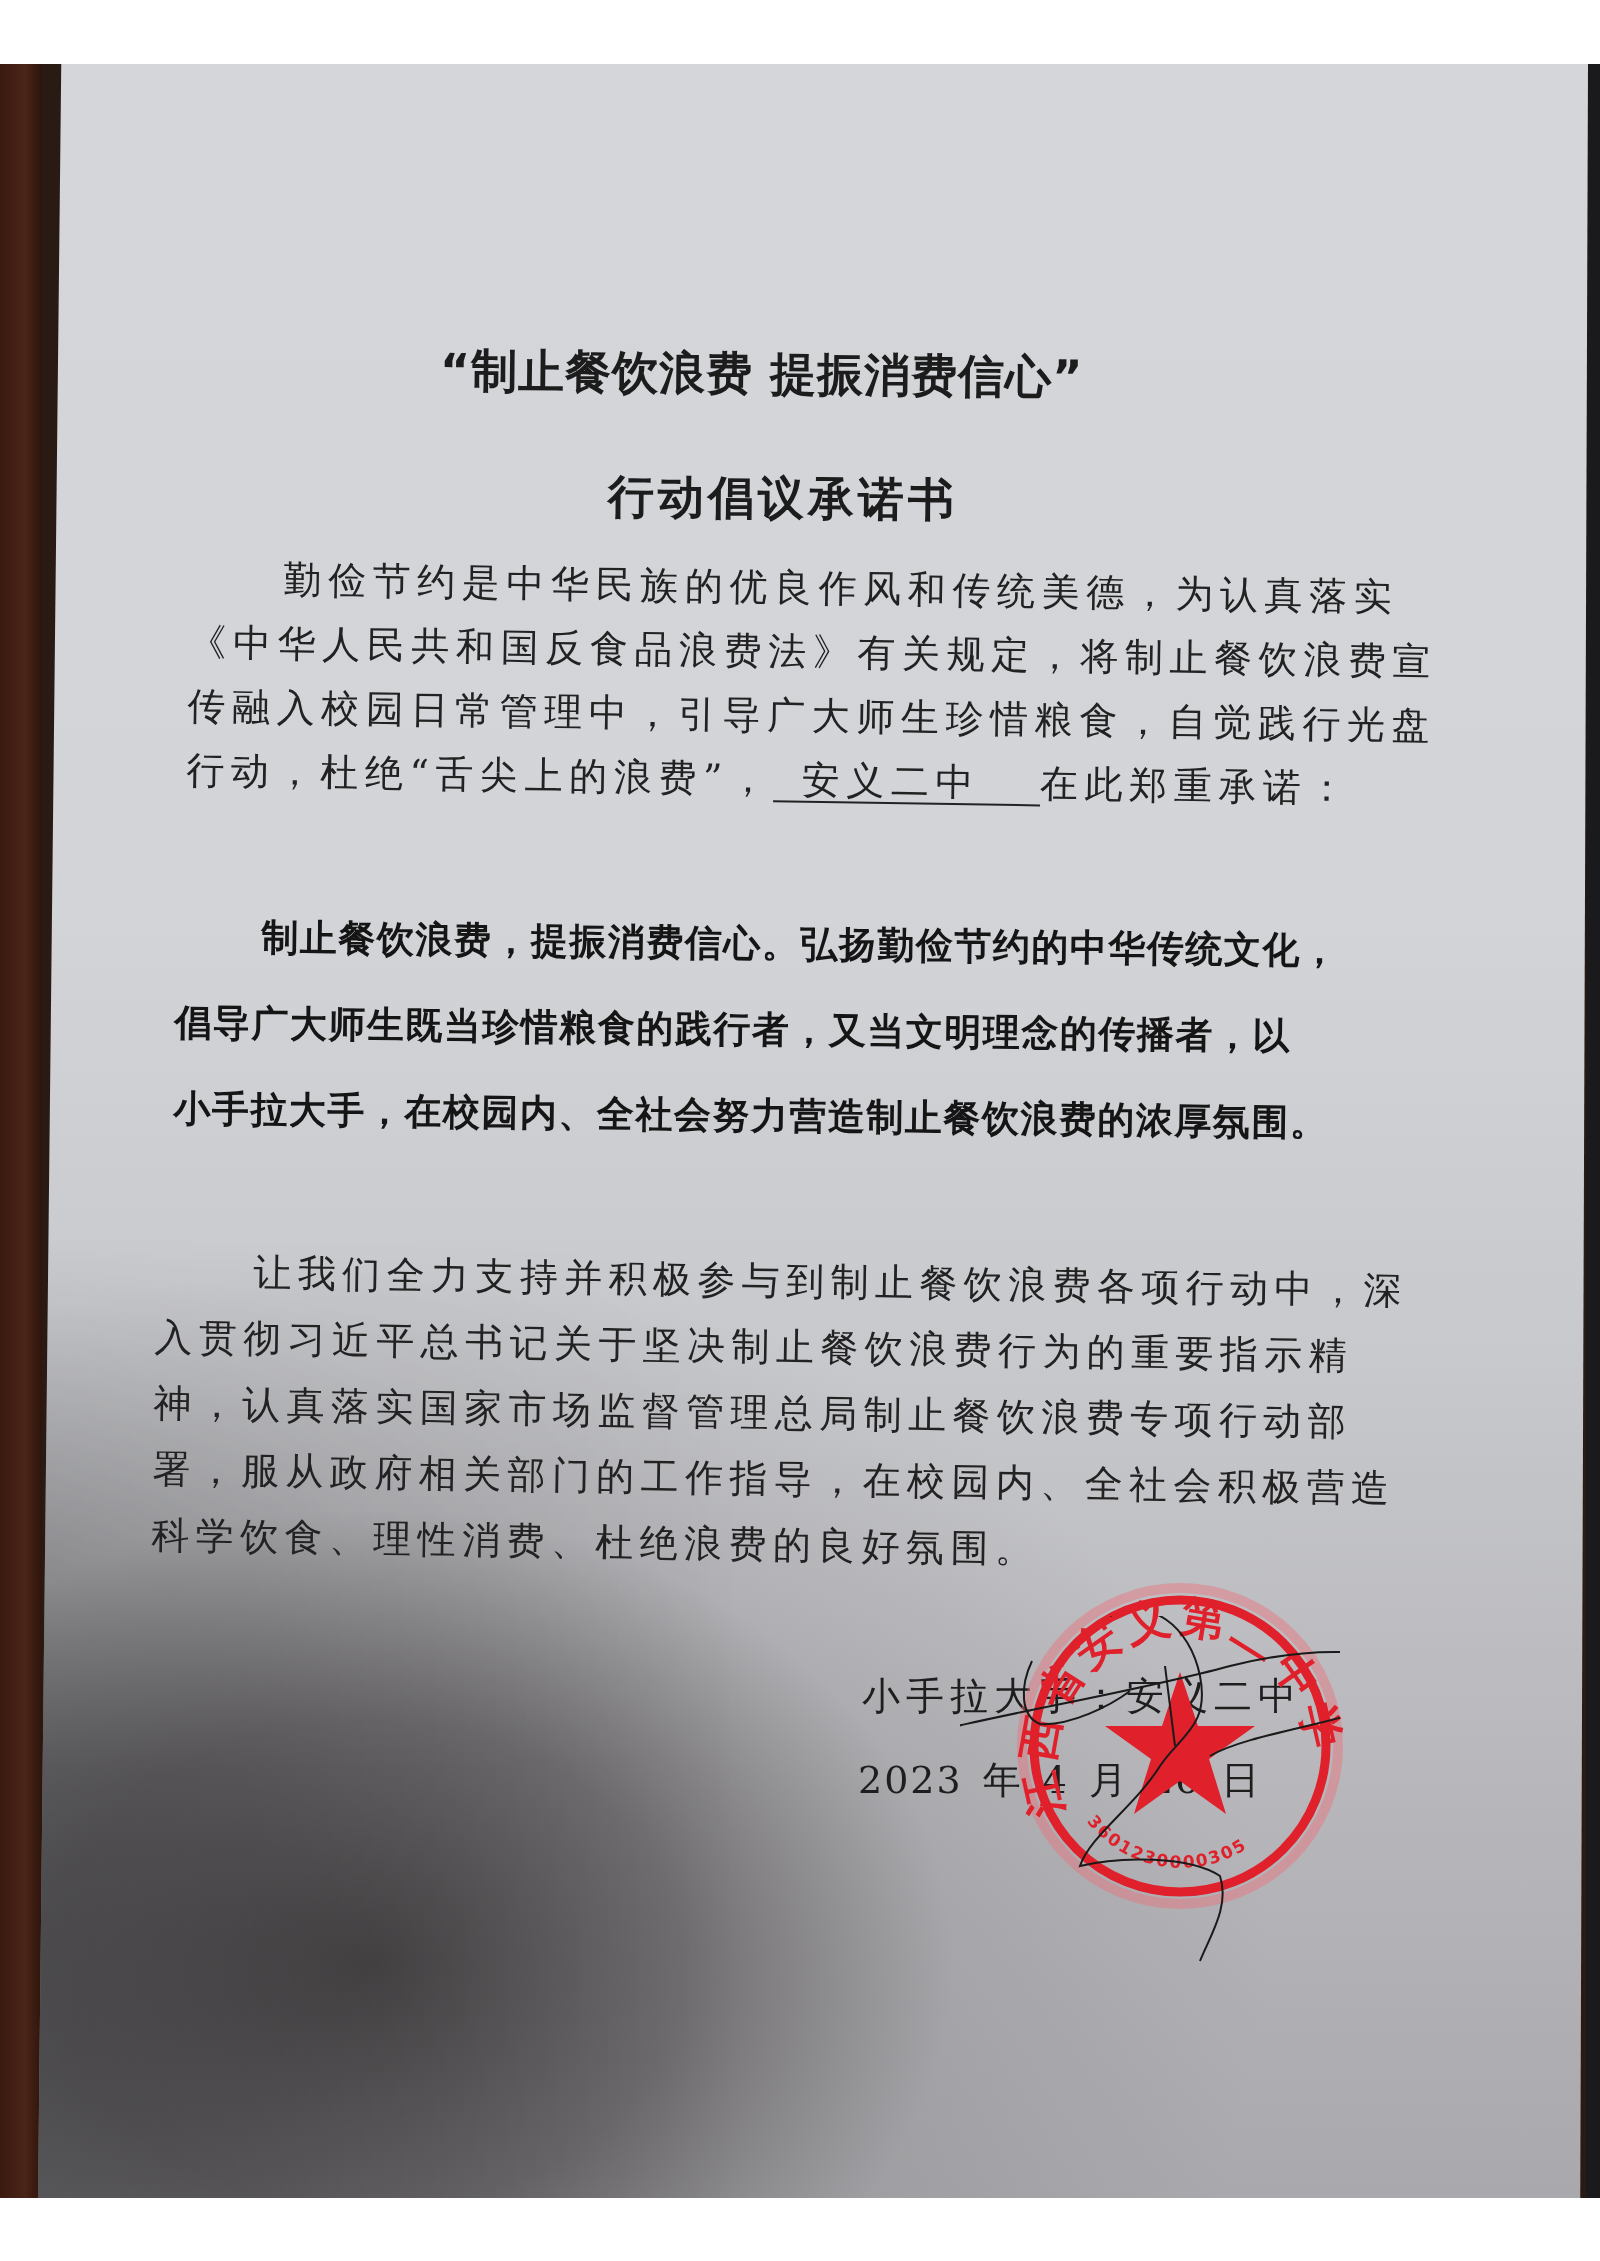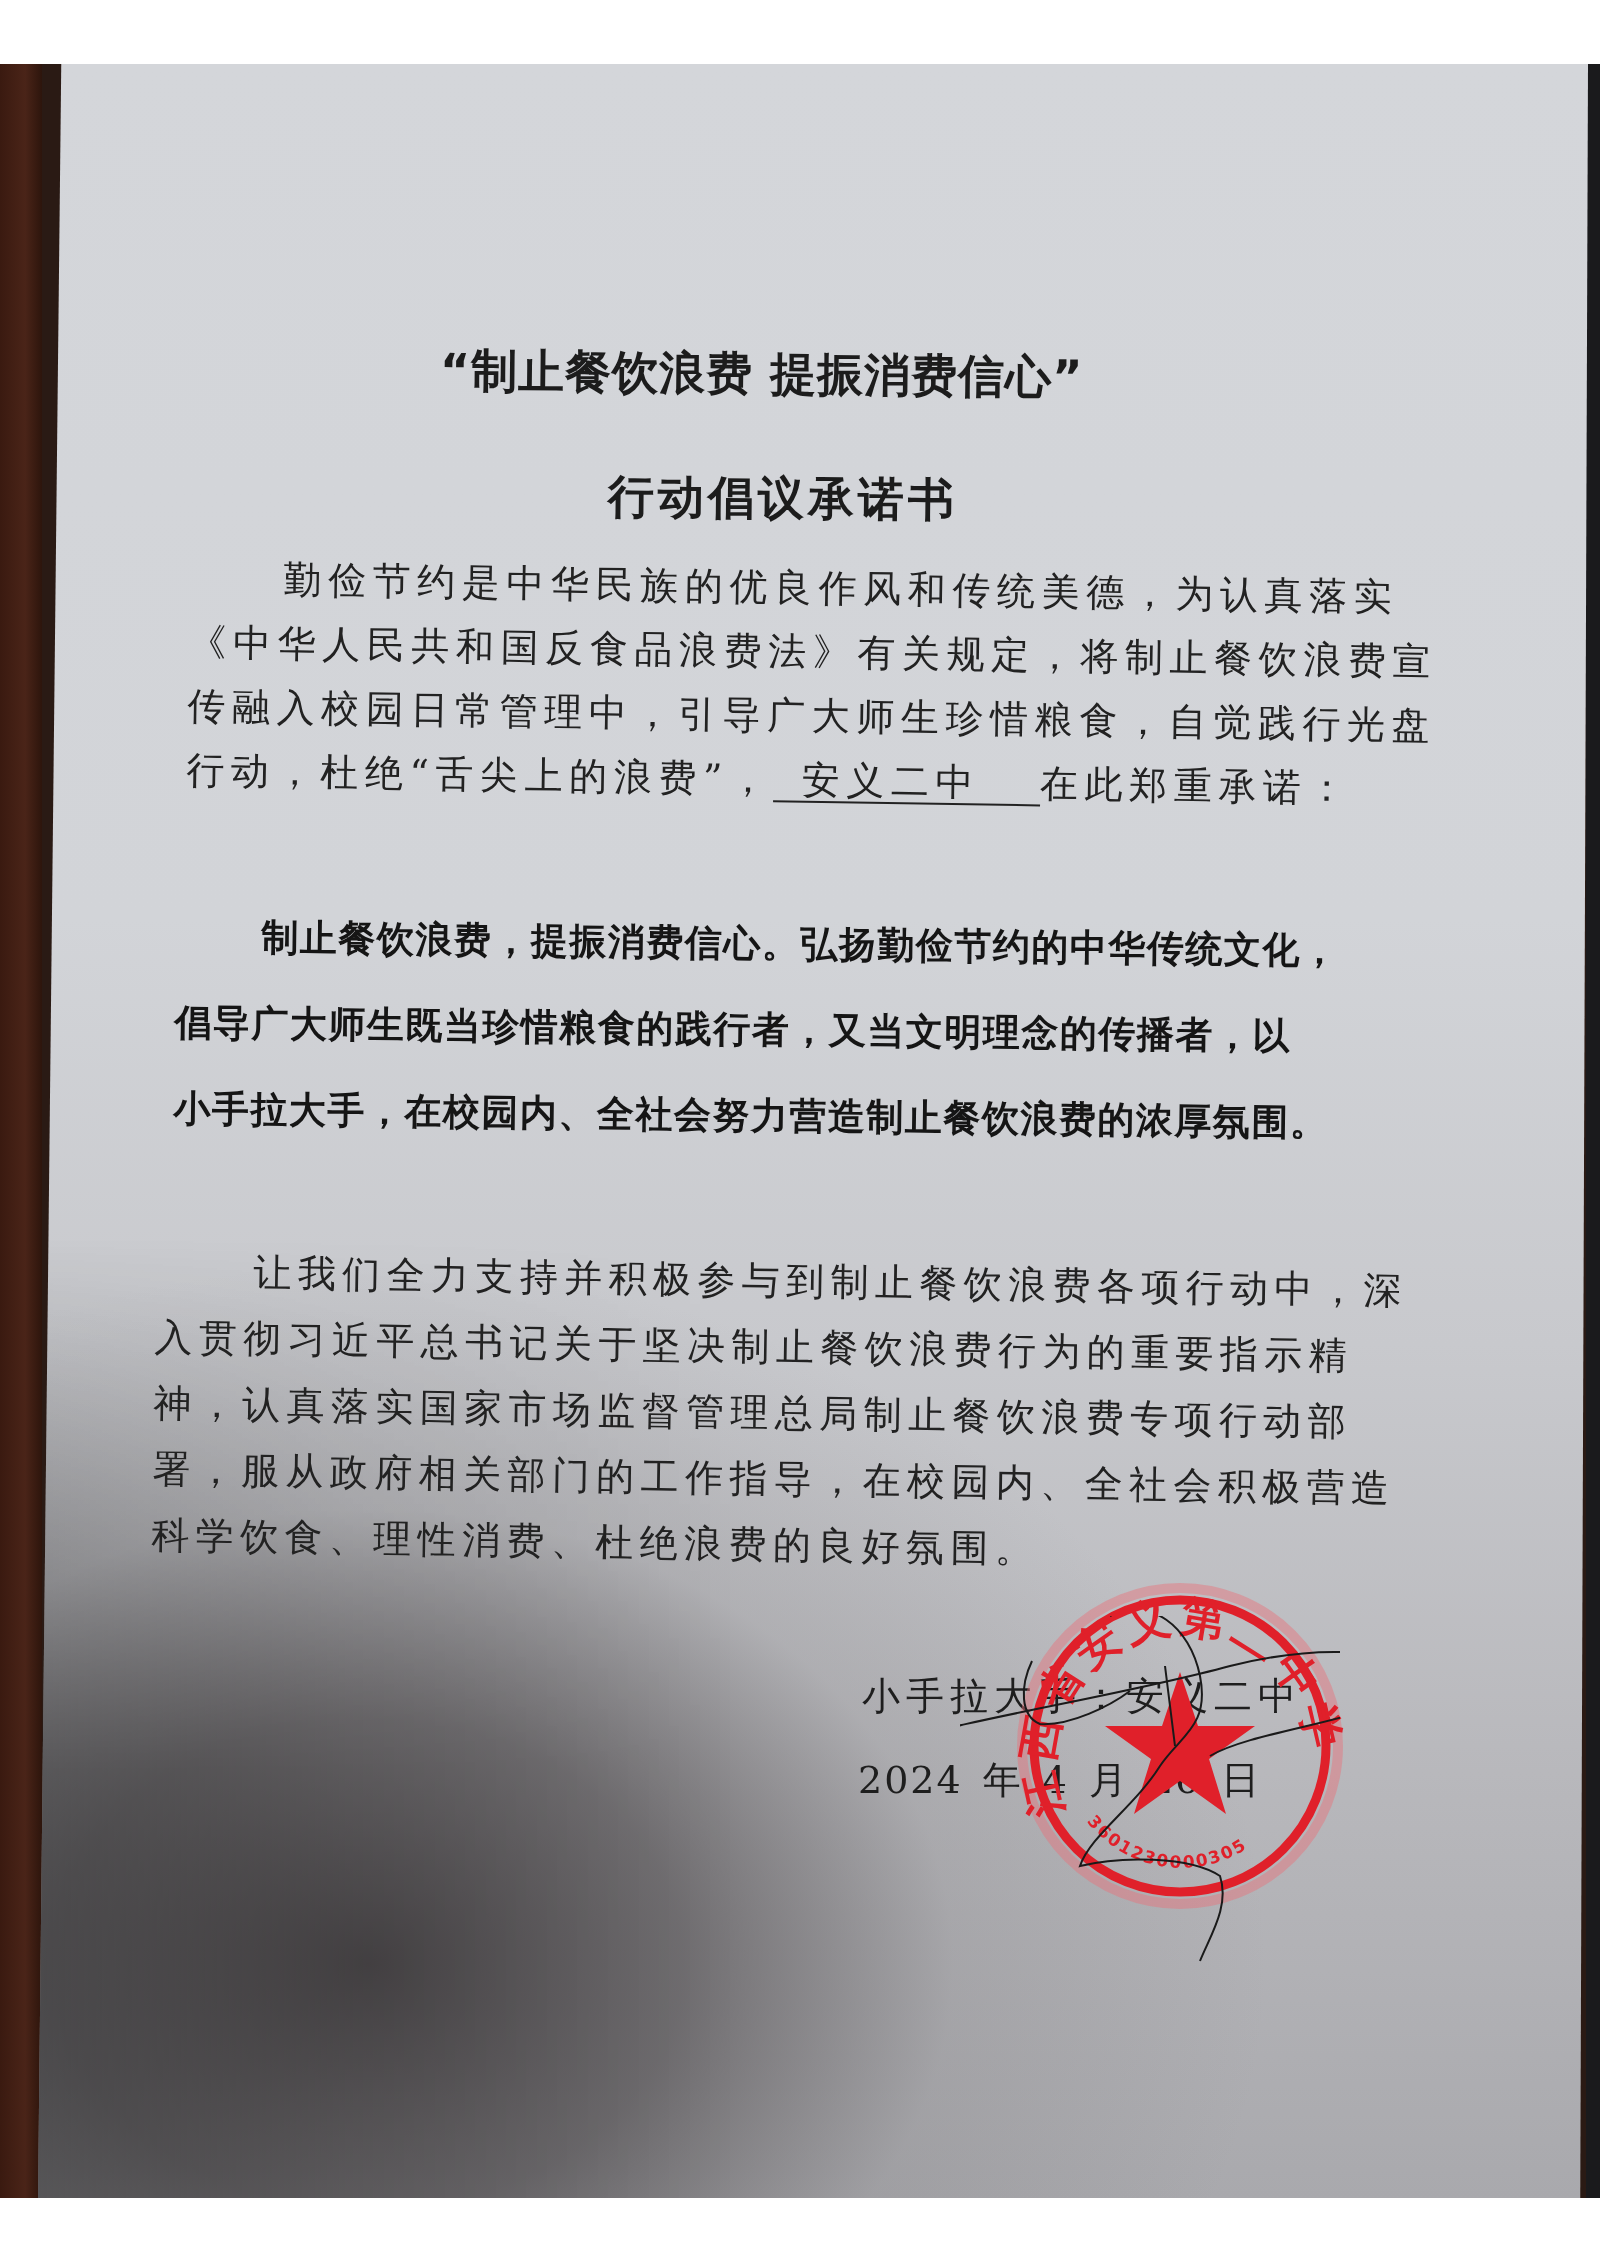--- a/index.html
+++ b/index.html
@@ -123,21 +123,21 @@
     <span class="line">神，认真落实国家市场监督管理总局制止餐饮浪费专项行动部</span>
     <span class="line">署，服从政府相关部门的工作指导，在校园内、全社会积极营造</span>
     <span class="line">科学饮食、理性消费、杜绝浪费的良好氛围。</span>
   </div>
 
   <div class="sign">
     <span class="line">
       <span>小手拉大手：</span><span>安义二中</span>
     </span>
     <span class="line date-line" style="margin-left:-4px;">
-      <span>2024</span><span>年</span><span>4</span><span>月</span><span>26</span><span>日</span>
+      <span>2023</span><span>年</span><span>4</span><span>月</span><span>26</span><span>日</span>
     </span>
   </div>
 
   <svg class="stamp" viewBox="0 0 340 340">
     <defs>
       <path id="sealArc" d="M 62 250 A 128 128 0 1 1 282 250"></path>
       <path id="numArc" d="M 70 236 A 120 120 0 0 0 290 190"></path>
     </defs>
     <circle cx="170" cy="170" r="158" fill="none" stroke="#e8707a" stroke-width="10" opacity="0.45"></circle>
     <circle cx="170" cy="170" r="146" fill="none" stroke="#e0202a" stroke-width="9"></circle>

